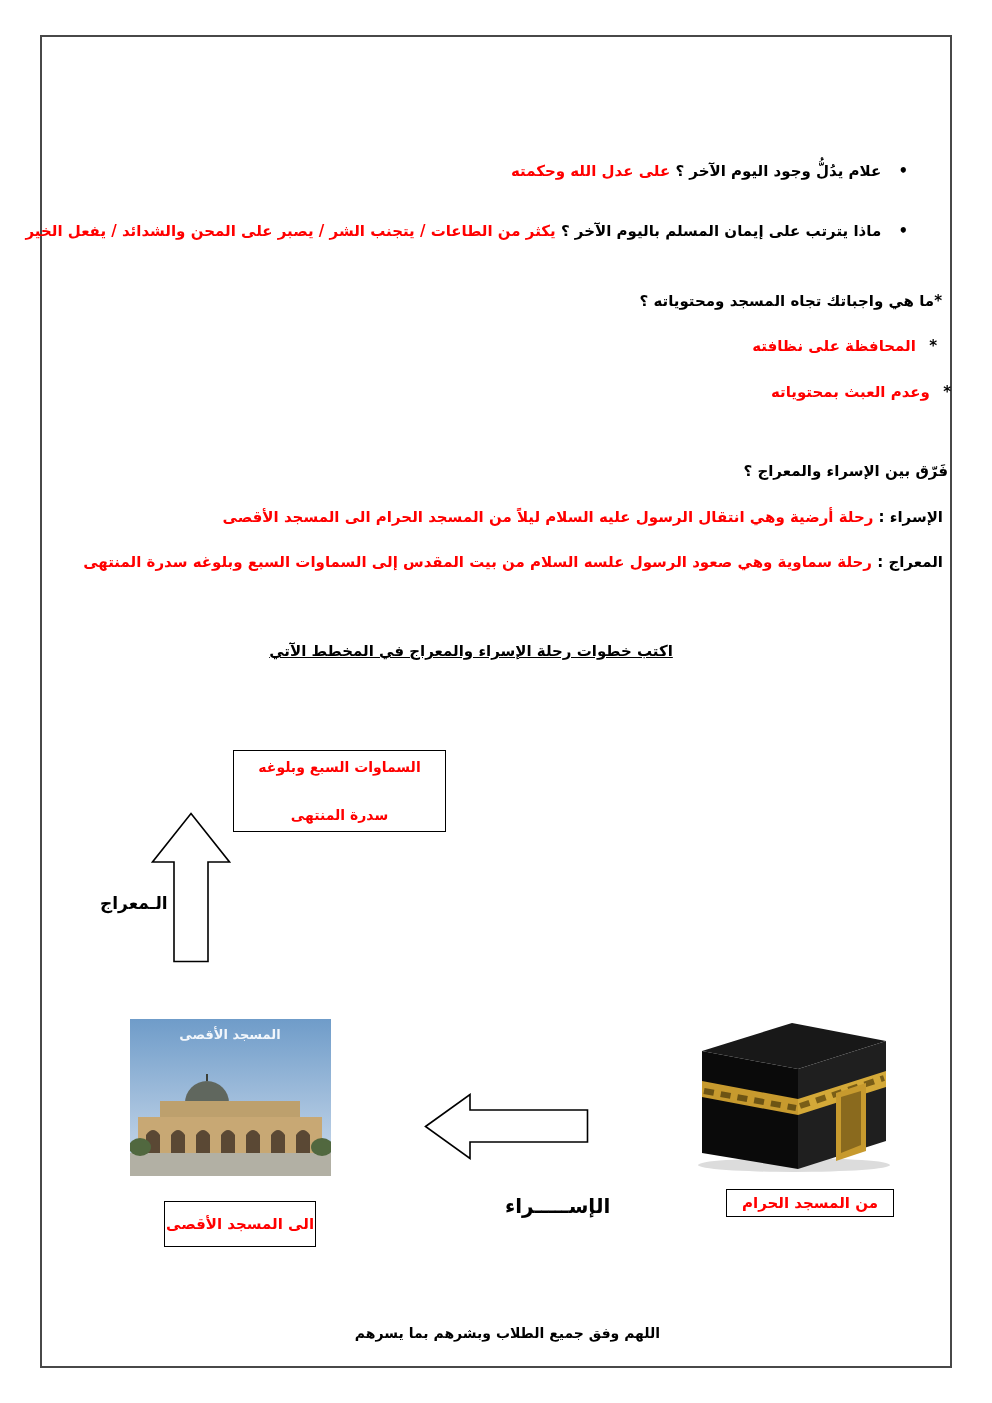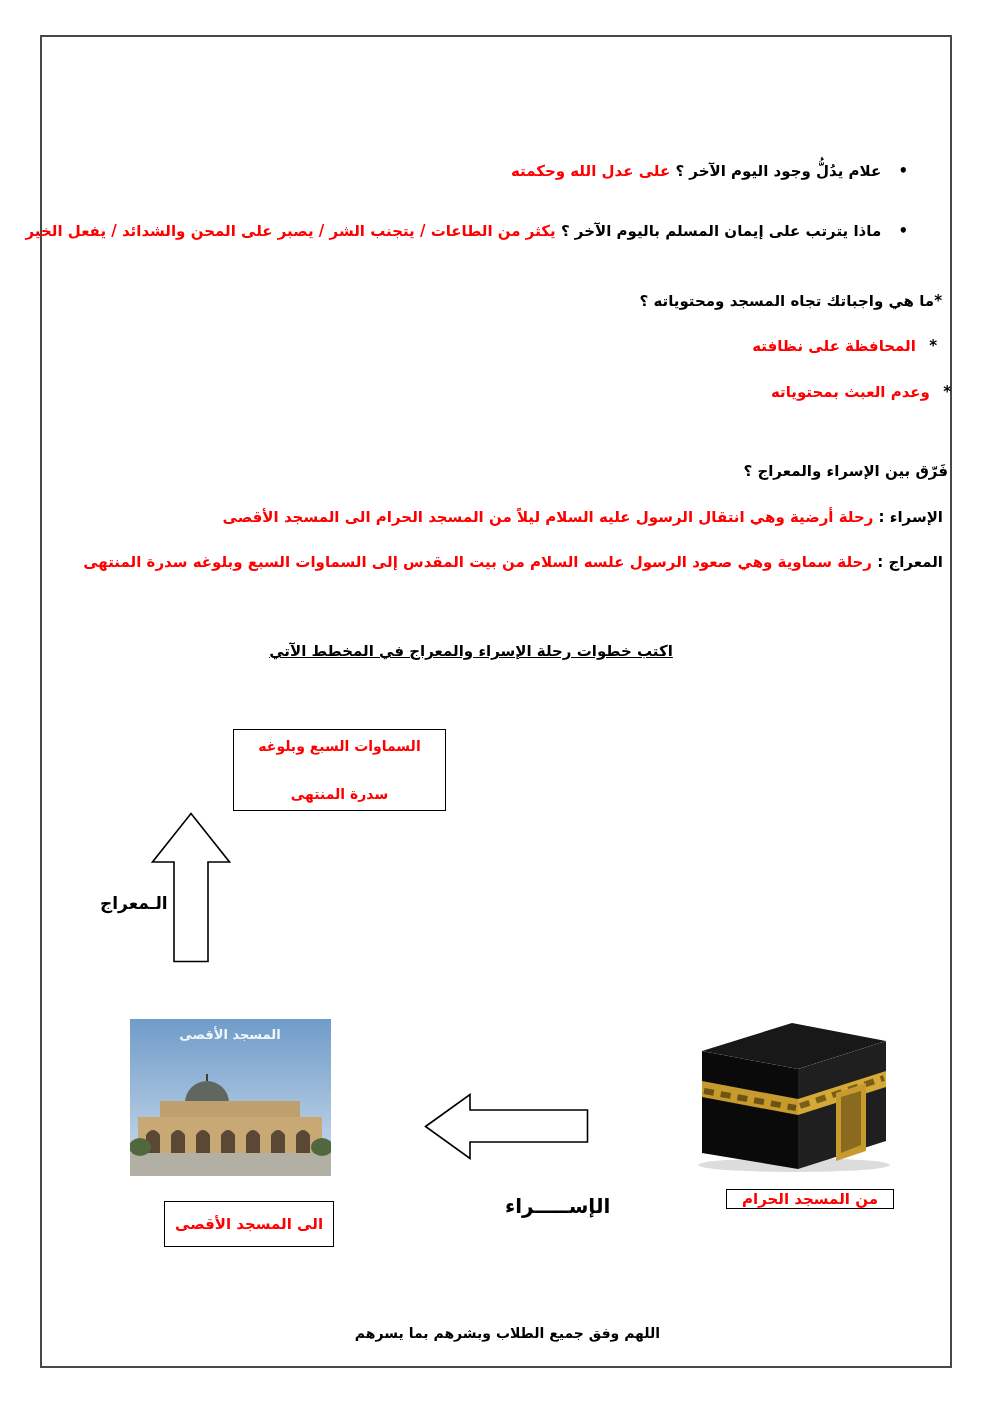--- a/index.html
+++ b/index.html
@@ -26,25 +26,25 @@
     text-decoration:underline;
     margin-top:8px;
   }
 
   .box {
     position:absolute; border:1.5px solid #000; background:#fff;
     display:flex; align-items:center; justify-content:center;
     direction:rtl; text-align:center; color:#FF0000; font-weight:bold;
   }
   .dest-box {
-    left:233px; top:729px; width:213px; height:82px;
+    left:233px; top:750px; width:213px; height:82px;
     flex-direction:column; justify-content:space-evenly; font-size:14px;gap:23px;
   }
-  .kaaba-box { left:726px; top:1189px; width:168px; height:20px; font-size:15px; }
-  .aqsa-box  { left:164px; top:1201px; width:170px; height:46px; font-size:15px; }
+  .kaaba-box { left:726px; top:1189px; width:168px; height:28px; font-size:15px; }
+  .aqsa-box  { left:164px; top:1201px; width:152px; height:46px; font-size:15px; }
 
   .diagram-label {
     position:absolute; direction:rtl; font-weight:bold; color:#000;
     white-space:nowrap;
   }
   .miraj-label { left:100px; top:893px; font-size:17px; }
   .isra-label  { left:505px; top:1194px; font-size:20px; letter-spacing:1px; }
 
   .shape { position:absolute; }
   .up-arrow   { left:151px; top:812px; width:80px;  height:151px; }

